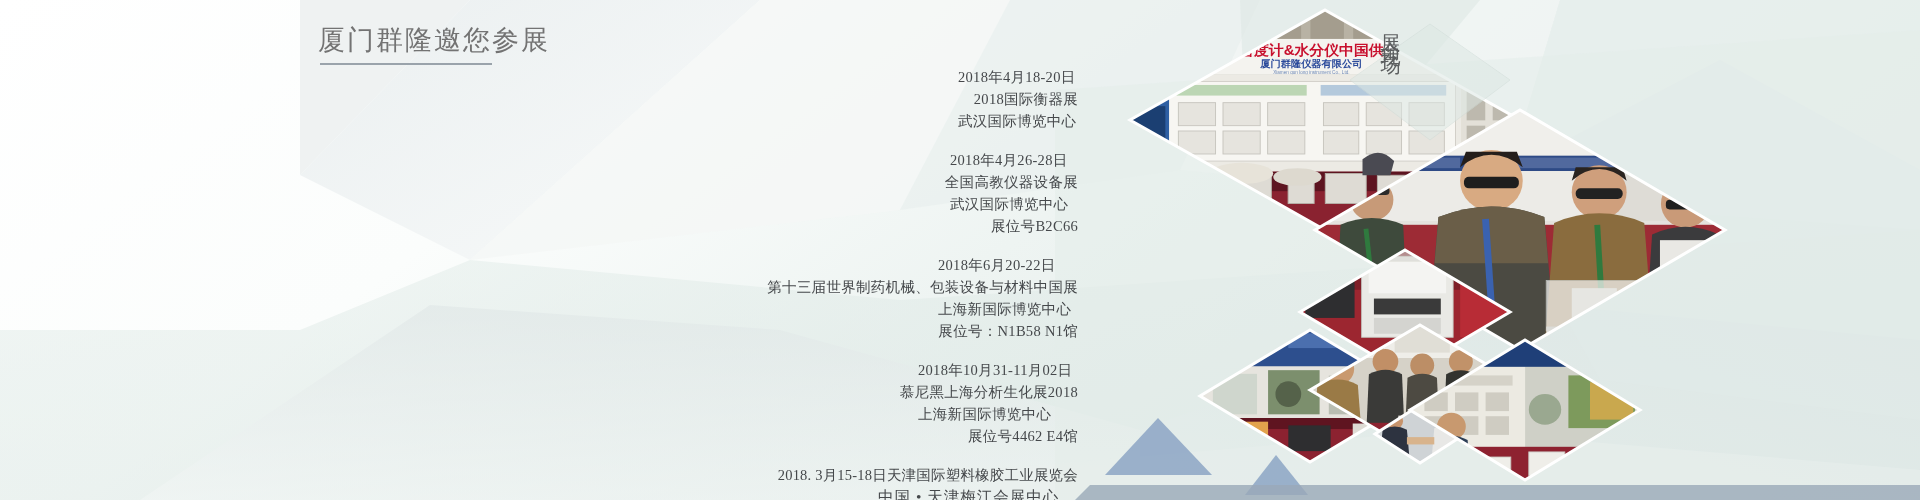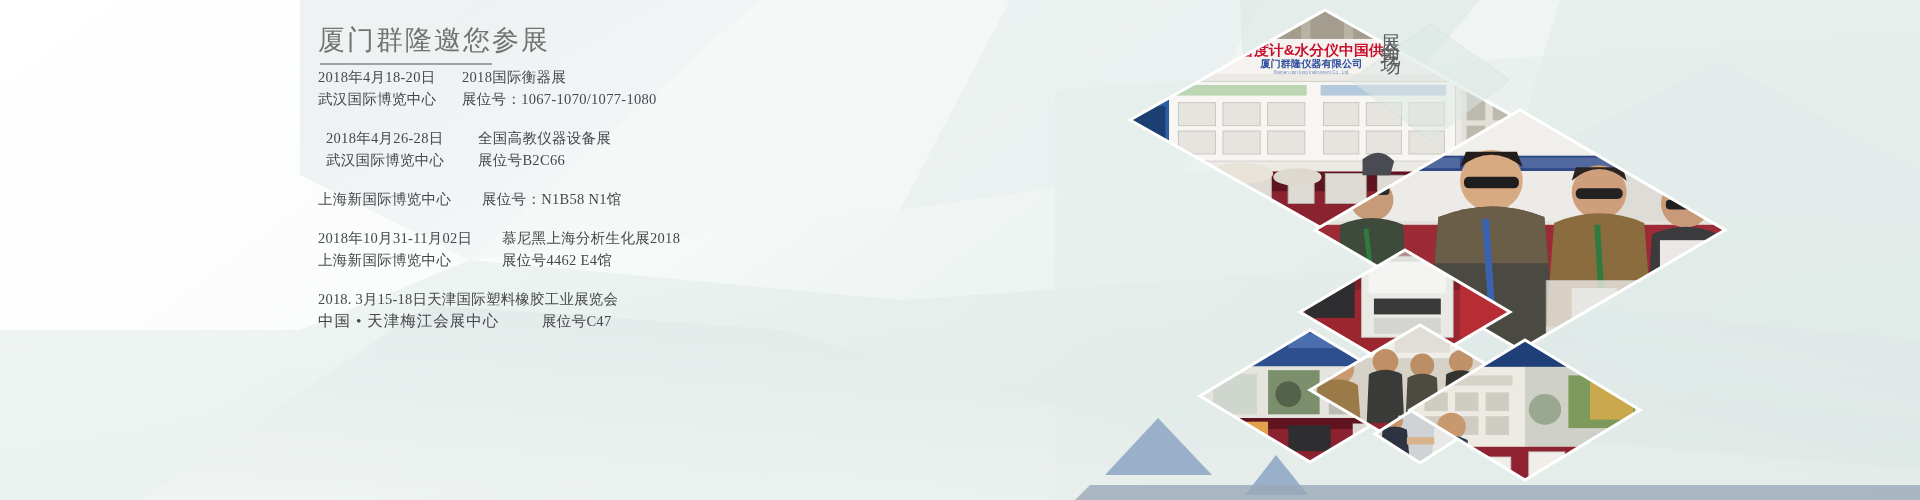--- a/index.html
+++ b/index.html
@@ -44,20 +44,21 @@
     margin-bottom:17px;
     color:#45484b;
     white-space:nowrap;
   }
   .event .row {
     display:flex;
     align-items:flex-end;
     line-height:22px;
     font-size:14.5px;
     letter-spacing:.3px;
+    flex-direction:column;
   }
   .event .col-a { width:120px; flex:0 0 auto; }
   .event .col-b { flex:0 0 auto;margin-left:24px; }
 
   .event.r1 .col-a { width:120px; }
   .event.r2 .col-a { width:125px; }
   .event.r3 .col-a { width:128px;margin-left:8px; }
   .event.r4 .col-a { width:140px; }
   .event.r5 .col-a { width:160px; }
 
@@ -143,39 +144,42 @@
 
   <div class="events">
 
     <div class="event r1">
       <div class="row">
         <span class="col-a">2018年4月18-20日</span>
         <span class="col-b">2018国际衡器展</span>
       </div>
       <div class="row">
         <span class="col-a">武汉国际博览中心</span>
-        <span class="col-b">展位号：1067-1070/1077-1080</span>
       </div>
     </div>
 
     <div class="event r2">
     </div>
 
     <div class="event r3">
       <div class="row">
         <span class="col-a">2018年4月26-28日</span>
         <span class="col-b">全国高教仪器设备展</span>
       </div>
       <div class="row">
         <span class="col-a">武汉国际博览中心</span>
         <span class="col-b">展位号B2C66</span>
       </div>
     </div>
 
     <div class="event r4">
+      <div class="row">
+        <span class="col-a">2018年6月20-22日</span>
+        <span class="col-b">第十三届世界制药机械、包装设备与材料中国展</span>
+      </div>
       <div class="row">
         <span class="col-a">上海新国际博览中心</span>
         <span class="col-b">展位号：N1B58 N1馆</span>
       </div>
     </div>
 
     <div class="event r5">
       <div class="row">
         <span class="col-a">2018年10月31-11月02日</span>
         <span class="col-b">慕尼黑上海分析生化展2018</span>

